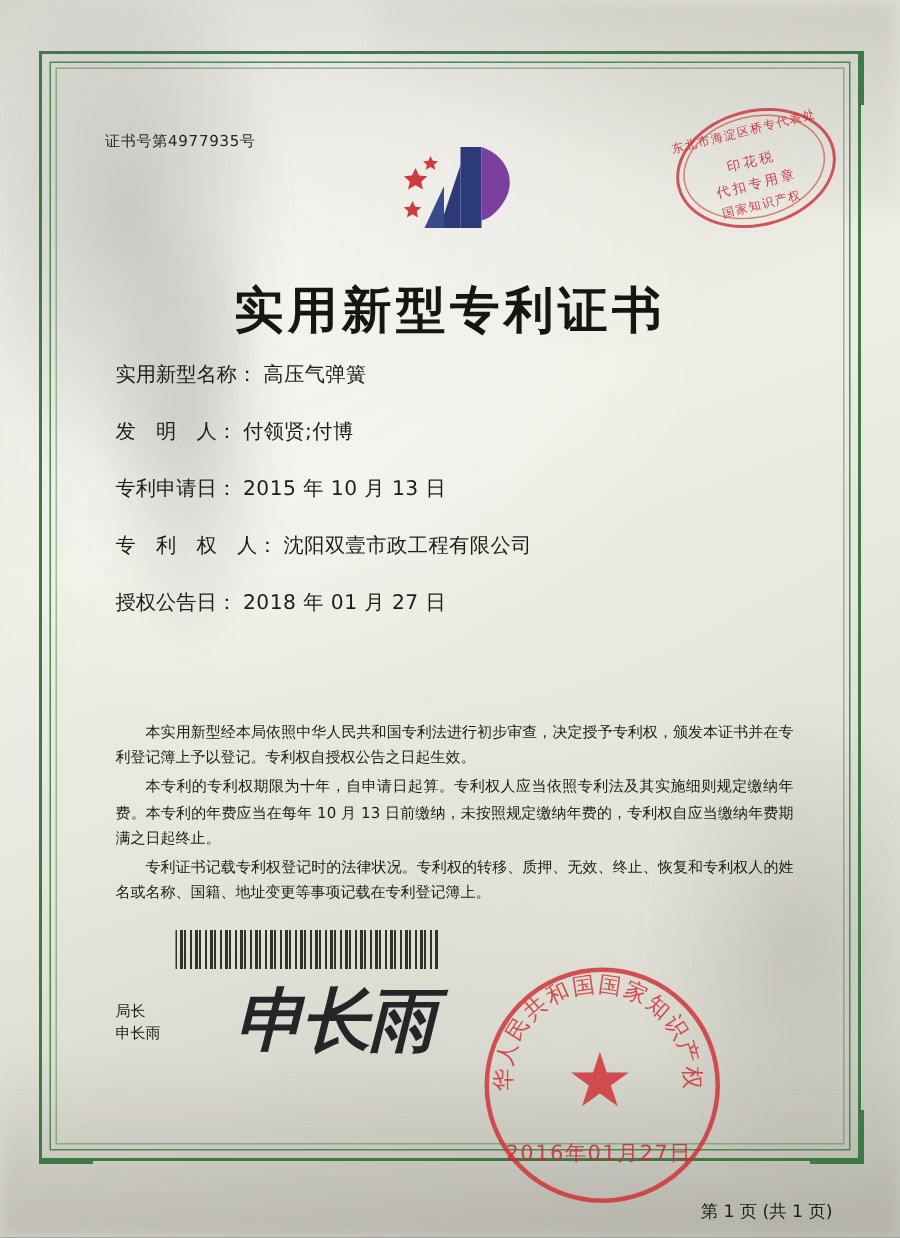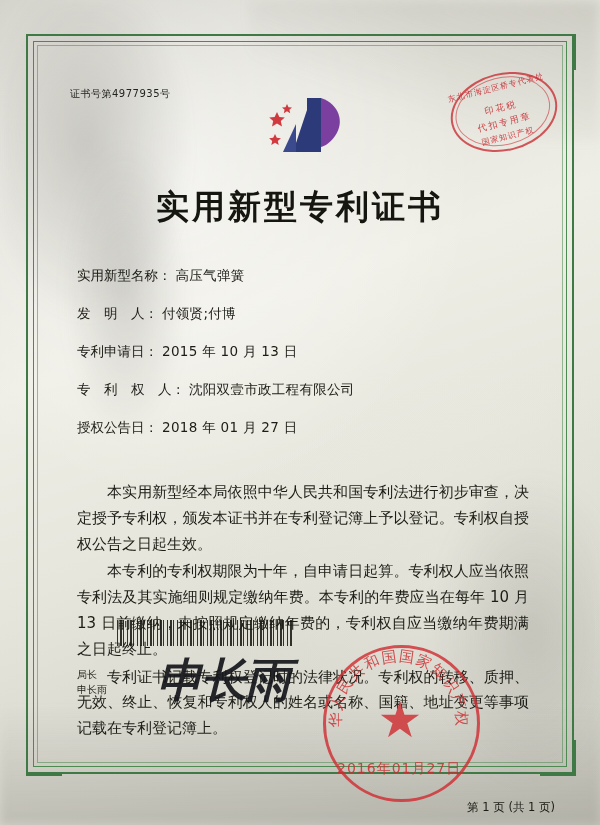--- a/index.html
+++ b/index.html
@@ -150,21 +150,21 @@
     text-align: center;
     font-size: 33px;
     font-weight: bold;
     letter-spacing: 3px;
     color: #15160f;
     font-family: "DejaVu Sans", sans-serif;
   }
 
   .fields {
     position: absolute;
-    left: 32px; top: 212px;
+    left: 32px; top: 186px;
     width: 450px;
   }
   .field {
     display: flex;
     align-items: baseline;
     margin-bottom: 20px;
     font-size: 13.5px;
     color: #1c1d16;
     font-family: "DejaVu Sans", sans-serif;
   }
@@ -174,21 +174,21 @@
   }
   .field .val {
     margin-left: 4px;
     letter-spacing: 0.3px;
   }
 
   .paras {
     position: absolute;
     left: 32px; top: 425px;
     width: 452px;
-    font-size: 15px;
+    font-size: 10px;
     line-height: 1.72;
     color: #1c1d16;
     text-align: justify;
     font-family: "DejaVu Sans", sans-serif;
   }
   .paras p {
     margin: 0 0 2px 0;
     text-indent: 2em;
   }
 

